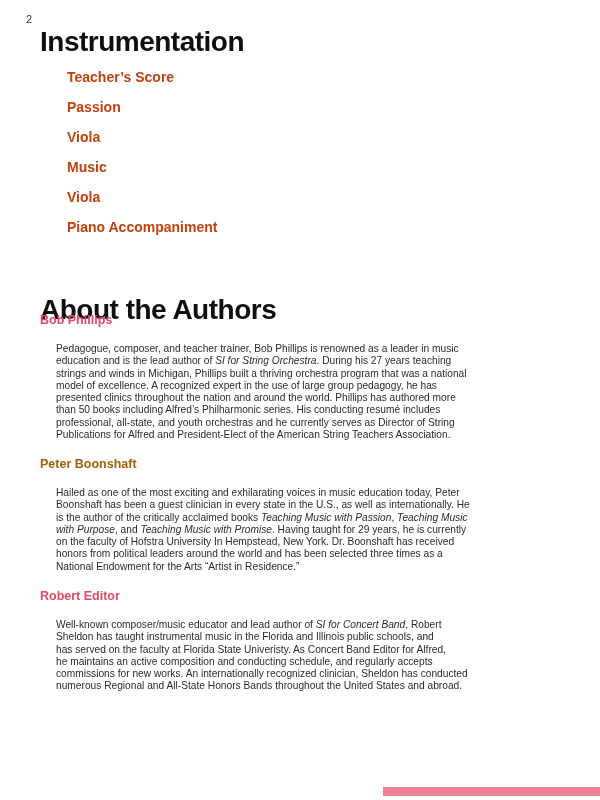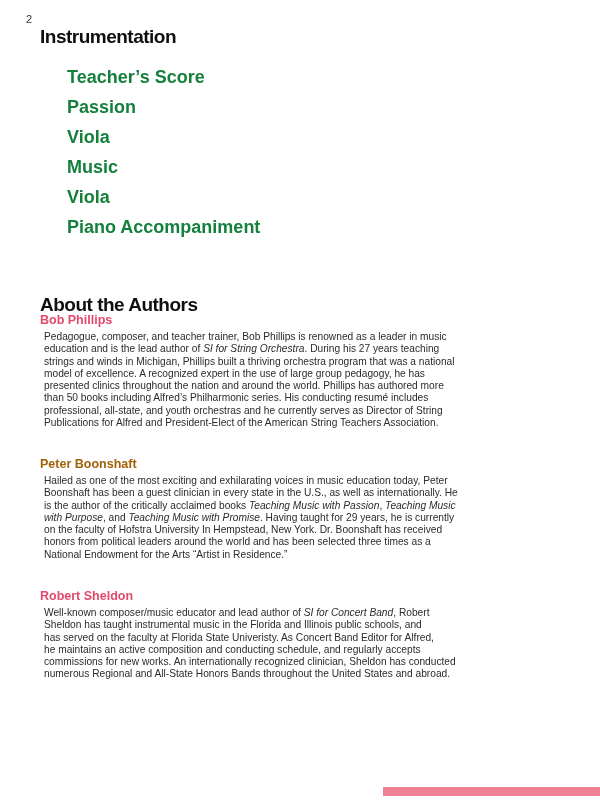--- a/index.html
+++ b/index.html
@@ -19,56 +19,56 @@
     position: absolute;
     top: 13px;
     left: 26px;
     font-size: 11px;
     color: #333333;
   }
   .h1 {
     position: absolute;
     left: 40px;
     margin: 0;
-    font-size: 19px;
+    font-size: 28px;
     font-weight: bold;
     letter-spacing: -0.5px;
     color: #0f0f0f;
   }
   #instr-title { top: 26px; }
   #about-title { top: 294px; }
   .instr-list {
     position: absolute;
     top: 71px;
     left: 67px;
   }
   .instr-item {
-    font-size: 18px;
+    font-size: 14px;
     font-weight: bold;
-    color: #15803d;
+    color: #c2410c;
     line-height: 13px;
     margin-bottom: 17px;
     white-space: nowrap;
   }
   .author {
     position: absolute;
     left: 40px;
     width: 540px;
   }
   #author-0 { top: 314px; }
   #author-1 { top: 458px; }
   #author-2 { top: 590px; }
   .author-name {
     margin: 0 0 3px 0;
     font-size: 12.5px;
     font-weight: bold;
     line-height: 13px;
   }
   .author-bio {
-    margin: 4px;
+    margin: 16px;
     font-size: 10.2px;
     line-height: 12.25px;
     color: #2b2b2b;
     white-space: nowrap;
   }
   .author-bio em {
     font-style: italic;
   }
   .footer-bar {
     position: absolute;
@@ -102,19 +102,19 @@
     <h3 class="author-name" style="color: rgb(226, 73, 107);">Bob Phillips</h3>
     <p class="author-bio"><span>Pedagogue, composer, and teacher trainer, Bob Phillips is renowned as a leader in music</span><br><span>education and is the lead author of </span><em>SI for String Orchestra</em><span>. During his 27 years teaching</span><br><span>strings and winds in Michigan, Phillips built a thriving orchestra program that was a national</span><br><span>model of excellence. A recognized expert in the use of large group pedagogy, he has</span><br><span>presented clinics throughout the nation and around the world. Phillips has authored more</span><br><span>than 50 books including Alfred’s Philharmonic series. His conducting resumé includes</span><br><span>professional, all-state, and youth orchestras and he currently serves as Director of String</span><br><span>Publications for Alfred and President-Elect of the American String Teachers Association.</span></p>
   </section>
 
   <section class="author" id="author-1">
     <h3 class="author-name" style="color: #a16207;">Peter Boonshaft</h3>
     <p class="author-bio"><span>Hailed as one of the most exciting and exhilarating voices in music education today, Peter</span><br><span>Boonshaft has been a guest clinician in every state in the U.S., as well as internationally. He</span><br><span>is the author of the critically acclaimed books </span><em>Teaching Music with Passion</em><span>, </span><em>Teaching Music</em><br><em>with Purpose</em><span>, and </span><em>Teaching Music with Promise</em><span>. Having taught for 29 years, he is currently</span><br><span>on the faculty of Hofstra University In Hempstead, New York. Dr. Boonshaft has received</span><br><span>honors from political leaders around the world and has been selected three times as a</span><br><span>National Endowment for the Arts “Artist in Residence.”</span></p>
   </section>
 
   <section class="author" id="author-2">
-    <h3 class="author-name" style="color: rgb(226, 73, 107);">Robert Sheldon</h3>
+    <h3 class="author-name" style="color: rgb(226, 73, 107);">Robert Editor</h3>
     <p class="author-bio"><span>Well-known composer/music educator and lead author of </span><em>SI for Concert Band</em><span>, Robert</span><br><span>Sheldon has taught instrumental music in the Florida and Illinois public schools, and</span><br><span>has served on the faculty at Florida State Univeristy. As Concert Band Editor for Alfred,</span><br><span>he maintains an active composition and conducting schedule, and regularly accepts</span><br><span>commissions for new works. An internationally recognized clinician, Sheldon has conducted</span><br><span>numerous Regional and All-State Honors Bands throughout the United States and abroad.</span></p>
   </section>
 
   <div class="footer-bar" style="background-color: rgb(239, 128, 149);"></div>
 
 </div>
 
 </body></html>

